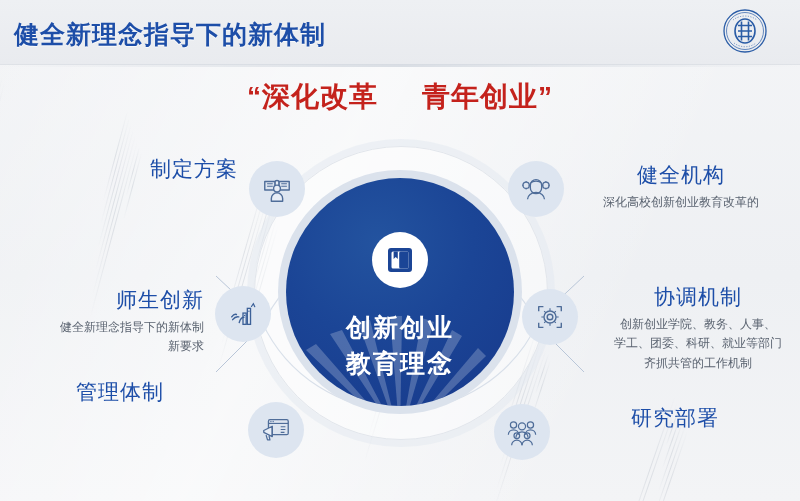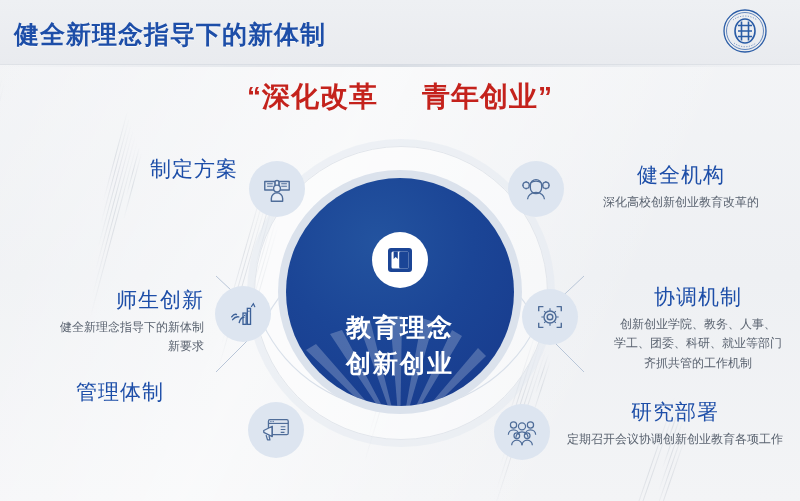--- a/index.html
+++ b/index.html
@@ -184,22 +184,22 @@
       </svg>
       <div class="hub-icon">
         <svg viewBox="0 0 34 34" width="34" height="34">
           <rect x="5" y="5" width="24" height="24" rx="3" fill="#1b4596"></rect>
           <rect x="8.5" y="8.5" width="17" height="17" rx="1.5" fill="#ffffff"></rect>
           <rect x="16.2" y="8.5" width="9.3" height="17" rx="1.5" fill="#1b4596"></rect>
           <path d="M10.6 8.5h4.2v7.4l-2.1-1.8-2.1 1.8z" fill="#1b4596"></path>
         </svg>
       </div>
       <div class="hub-text">
+        <div>创新创业</div>
         <div>教育理念</div>
-        <div>创新创业</div>
       </div>
     </div>
   </div>
 
   <div class="node" style="left:0;top:155px;width:300px;">
     <div class="bubble" style="left:249px;top:6px;">
       <svg viewBox="0 0 34 34" width="32" height="32">
         <g fill="none" stroke="#4f6d99" stroke-width="1.5" stroke-linejoin="round">
           <path d="M4 9h11v9H4z"></path>
             <path d="M19 9h11v9H19z"></path>
@@ -305,19 +305,18 @@
             <path d="M20.5 20c0-3 2.5-5.2 5.5-5.2s5.5 2.2 5.5 5.2"></path>
           <circle cx="17" cy="11" r="3.8"></circle>
             <path d="M10.5 23c0-3.5 2.9-6.2 6.5-6.2s6.5 2.7 6.5 6.2"></path>
           <circle cx="11.5" cy="21" r="3"></circle>
             <path d="M6 31c0-3 2.5-5.4 5.5-5.4S17 28 17 31"></path>
           <circle cx="22.5" cy="21" r="3"></circle>
             <path d="M17 31c0-3 2.5-5.4 5.5-5.4S28 28 28 31"></path>
         </g>
       </svg>
     </div>
-    <div class="ntext right" style="left:64px;top:0;width:250px;">
+    <div class="ntext right" style="left:64px;top:6px;width:250px;">
       <div class="nhead">研究部署</div>
-      <div class="nbody">定期召开会议协调创新创业教育各项工作</div>
     </div>
   </div>
 
 </div>
 
 </body></html>

